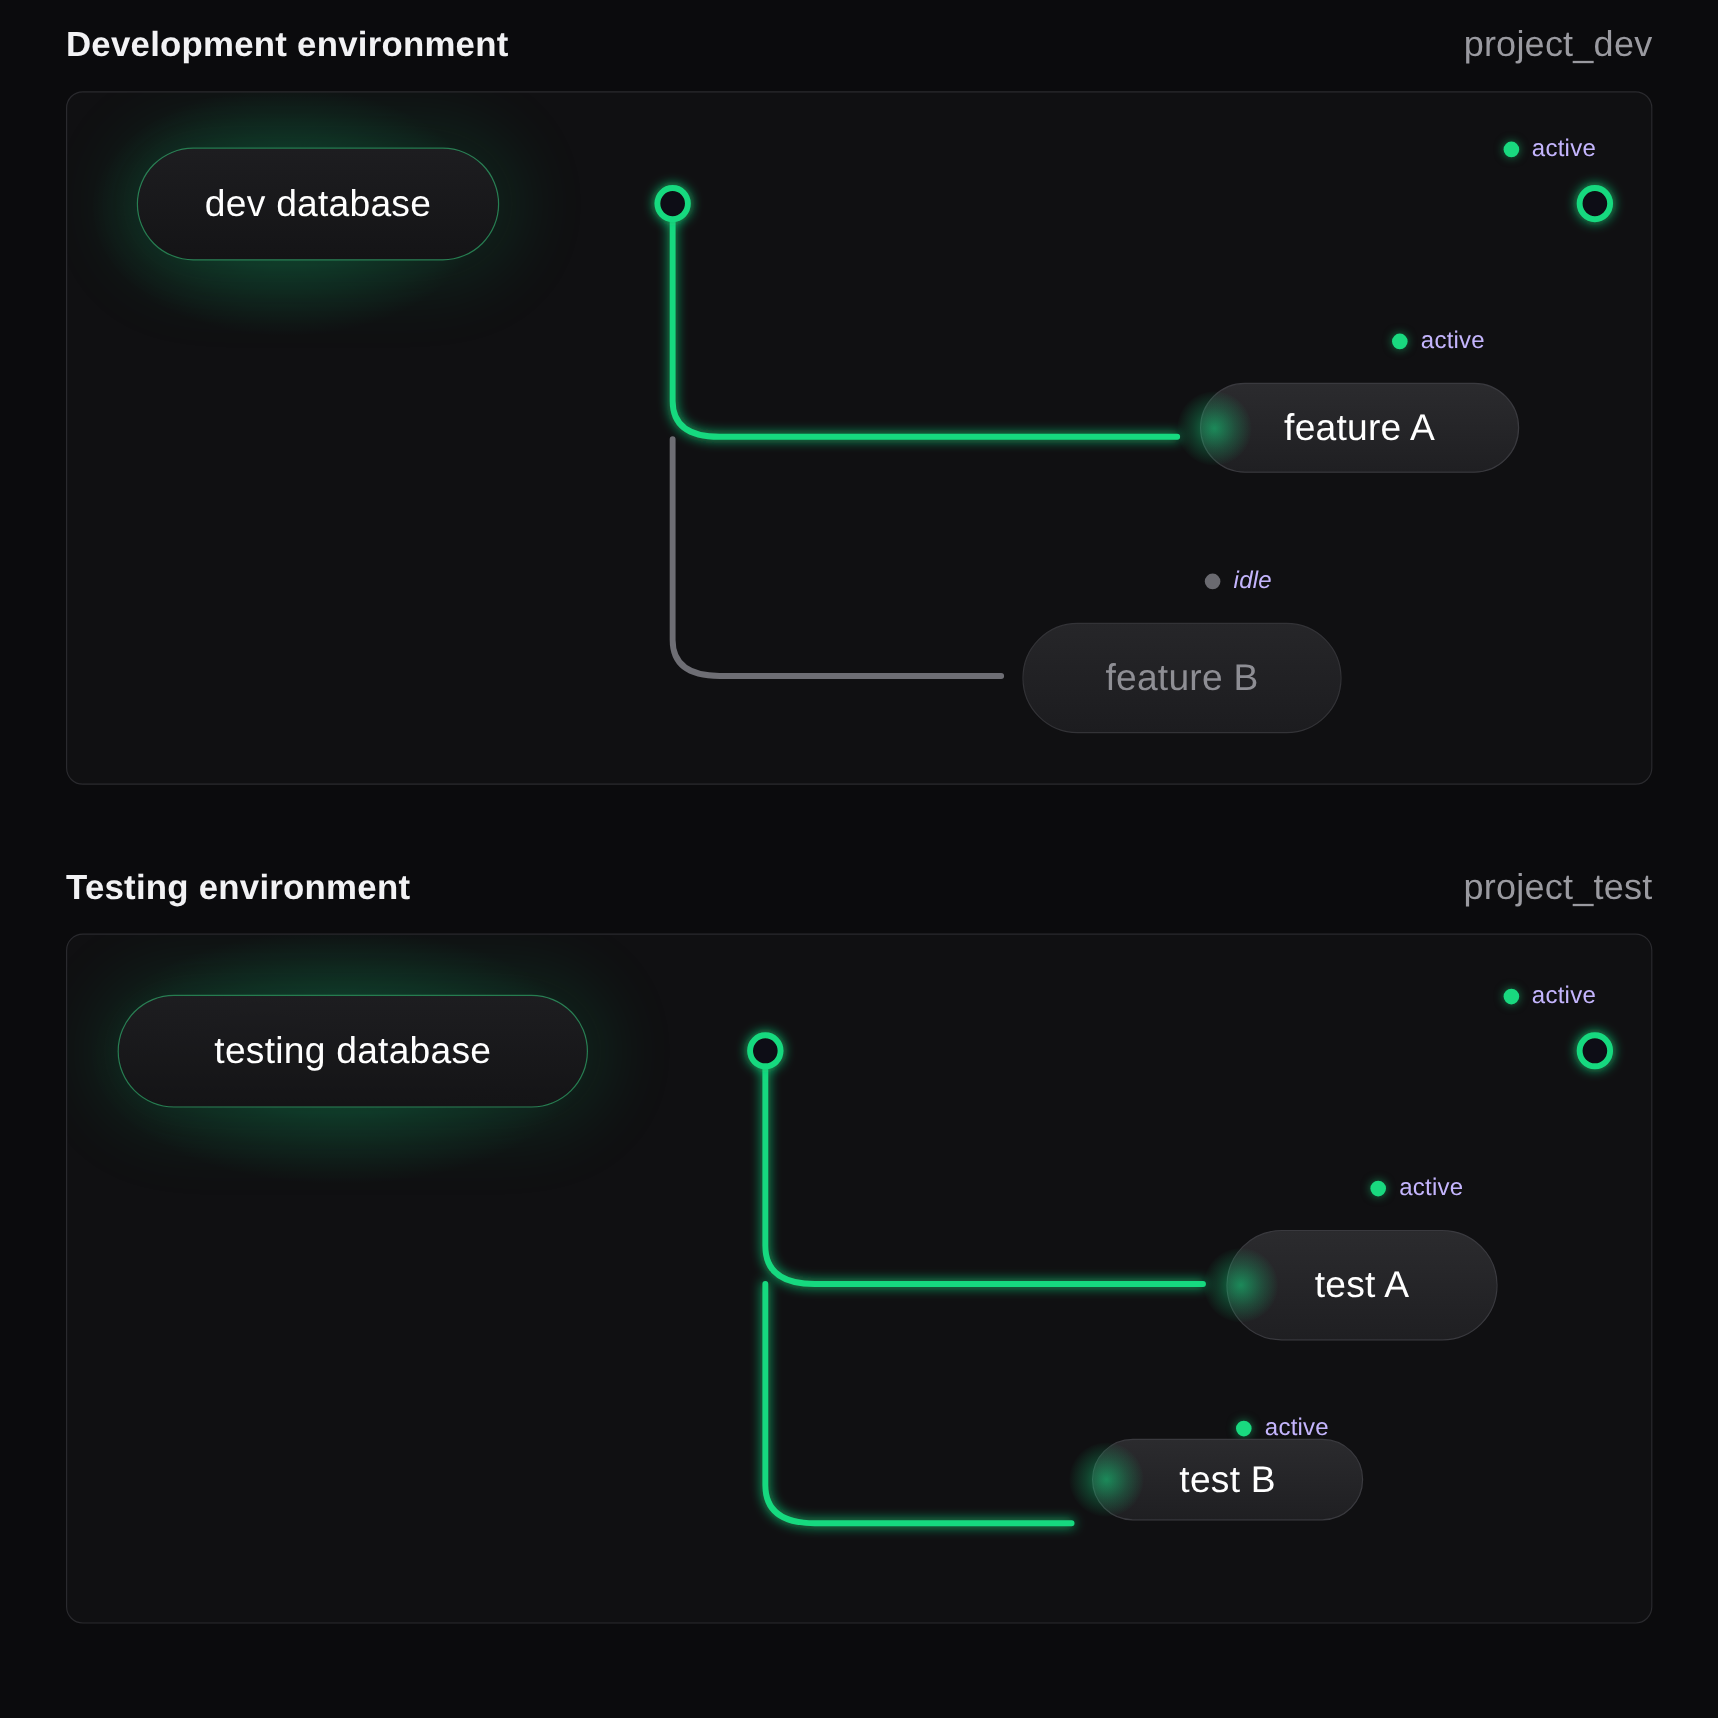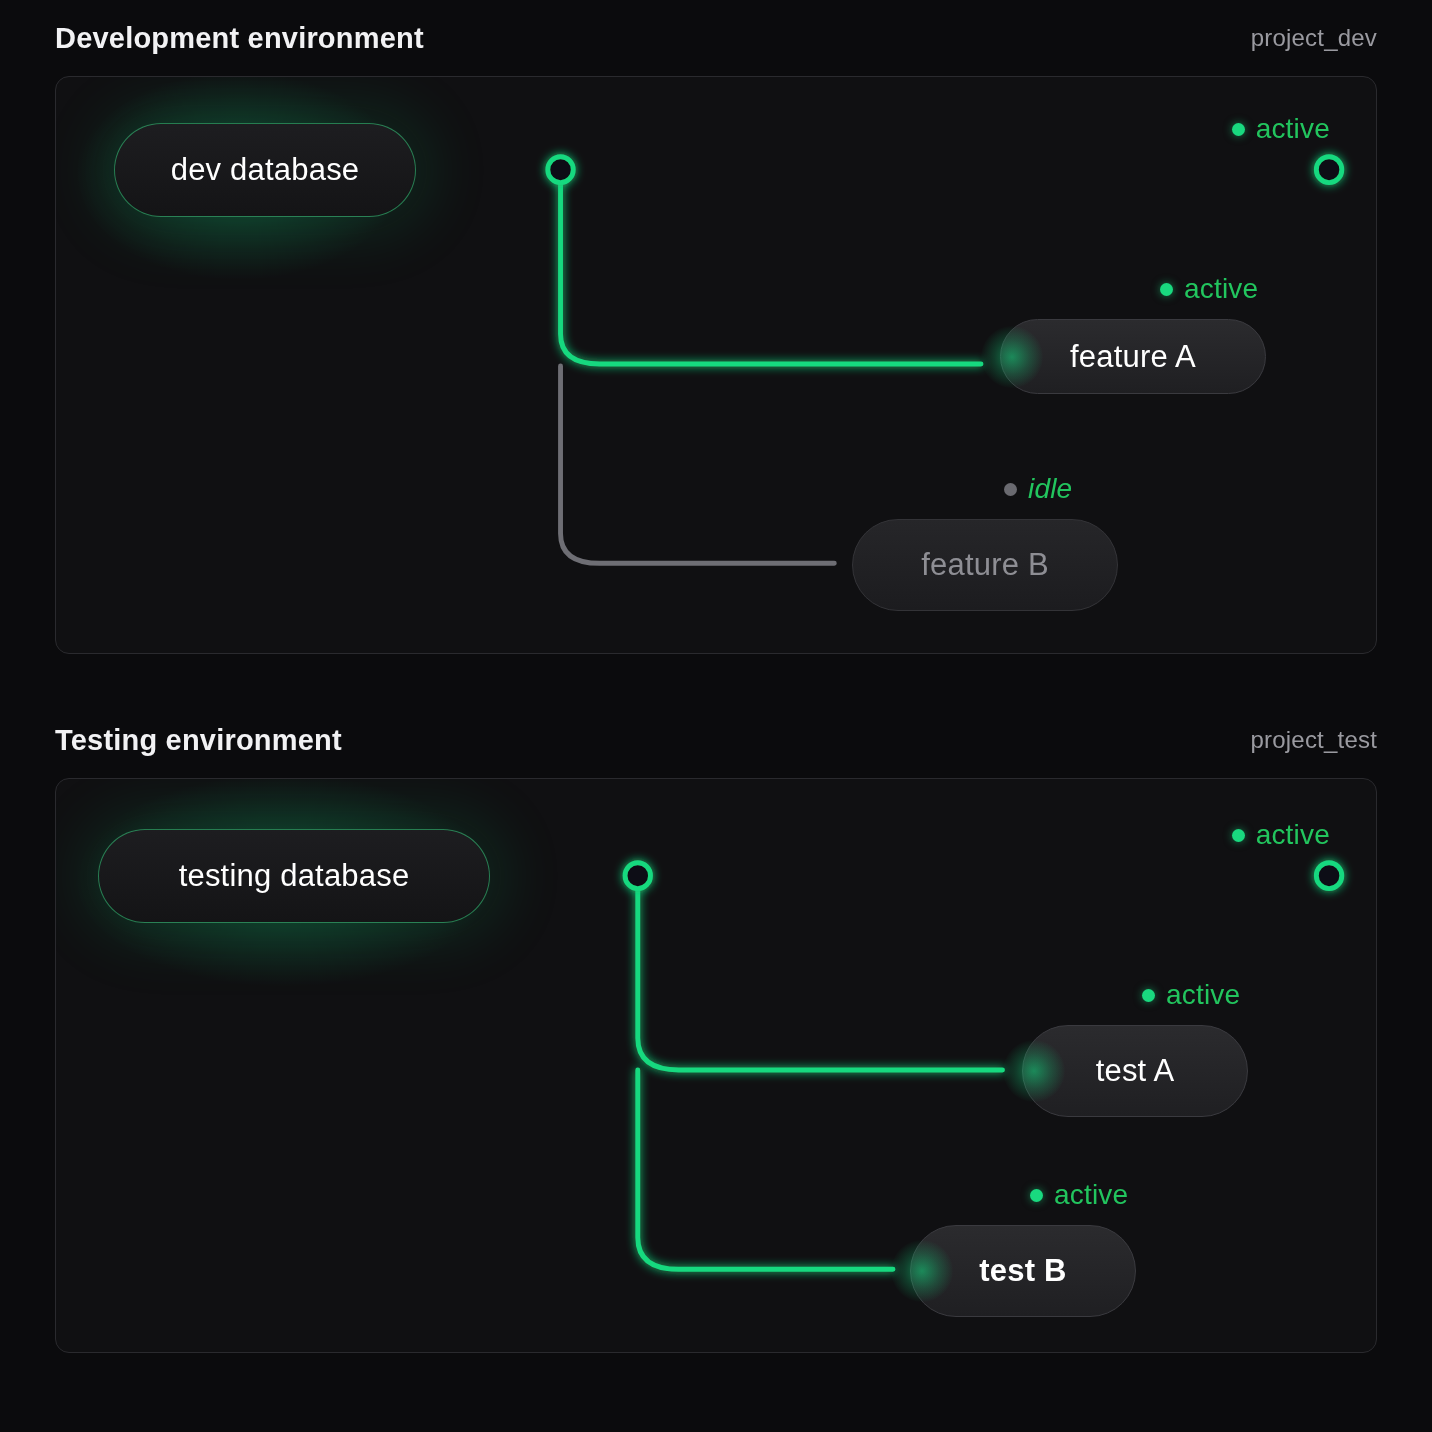--- a/index.html
+++ b/index.html
@@ -29,21 +29,21 @@
     align-items: center;
     justify-content: space-between;
   }
   .section-title {
     font-size: 29px;
     font-weight: bold;
     letter-spacing: .2px;
     color: #f2f2f4;
   }
   .section-project {
-    font-size: 24px;
+    font-size: 30px;
     font-weight: normal;
     color: #9a9aa0;
     letter-spacing: .2px;
   }
   
   .card {
     position: relative;
     border: 1px solid #2a2a2e;
     border-radius: 14px;
     background: #101012;
@@ -122,23 +122,23 @@
                 rgba(20, 220, 130, 0.0) 72%);
     pointer-events: none;
     z-index: 1;
   }
   
   .status {
     position: absolute;
     display: flex;
     align-items: center;
     gap: 11px;
-    font-size: 28px;
-    letter-spacing: .2px;
-    color: #22c55e;
+    font-size: 20px;
+    letter-spacing: .2px;
+    color: #c4b5fd;
     white-space: nowrap;
   }
   .status-dot {
     width: 13px;
     height: 13px;
     border-radius: 50%;
     display: block;
     flex: 0 0 auto;
   }
   .dot-active { background: #19d97f; box-shadow: 0 0 8px rgba(25,217,127,.55); }
@@ -264,19 +264,19 @@
     </div>
     <div class="node node-leaf state-active" style="left:966px; top:246px; width:226px; height:92px;">
       <span class="leaf-edge-glow"></span>
       <span class="node-label">test A</span>
     </div>
 
     <div class="status" style="left:974px; top:400px;">
       <span class="status-dot dot-active"></span>
       <span>active</span>
     </div>
-    <div class="node node-leaf state-active" style="left:854px; top:446px; width:226px; height:92px;font-weight:bold;">
+    <div class="node node-leaf state-active" style="left:854px; top:420px; width:226px; height:68px;">
       <span class="leaf-edge-glow"></span>
       <span class="node-label">test B</span>
     </div>
   </div>
 
 </div>
 
 </body></html>

